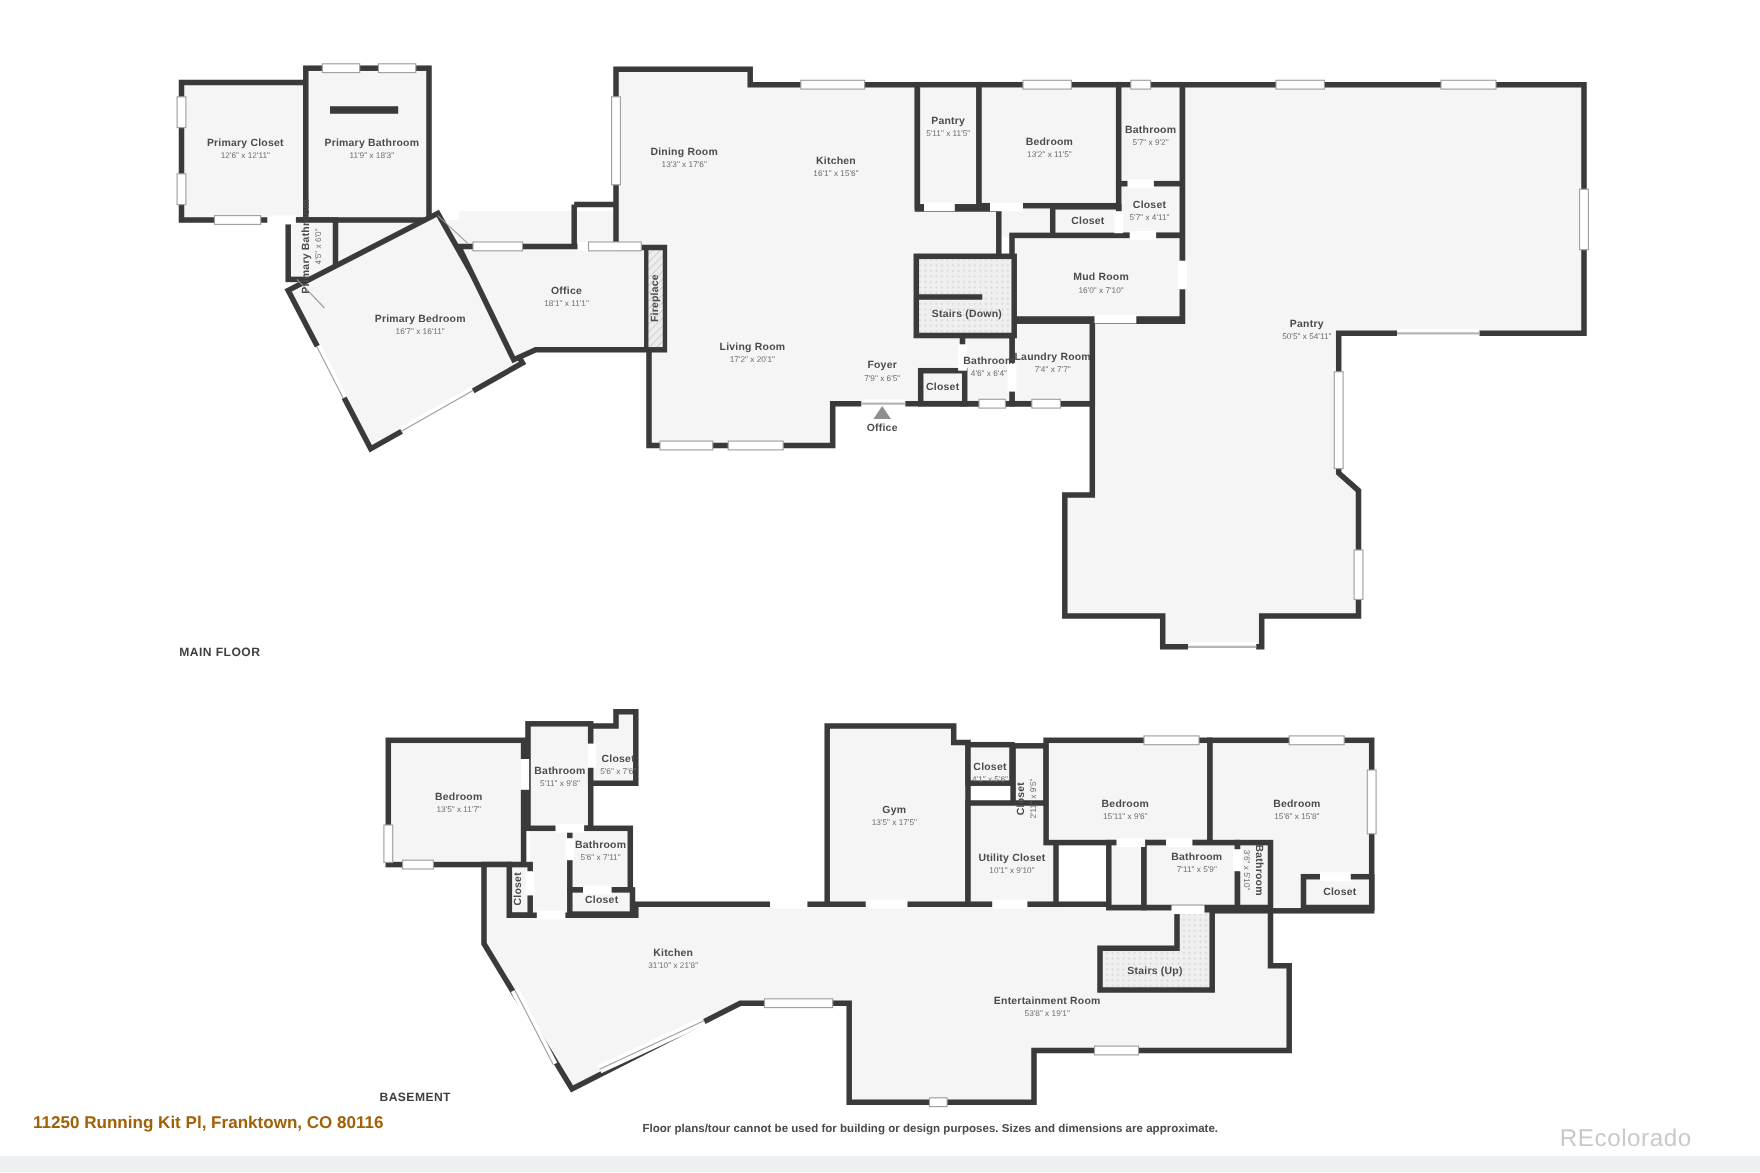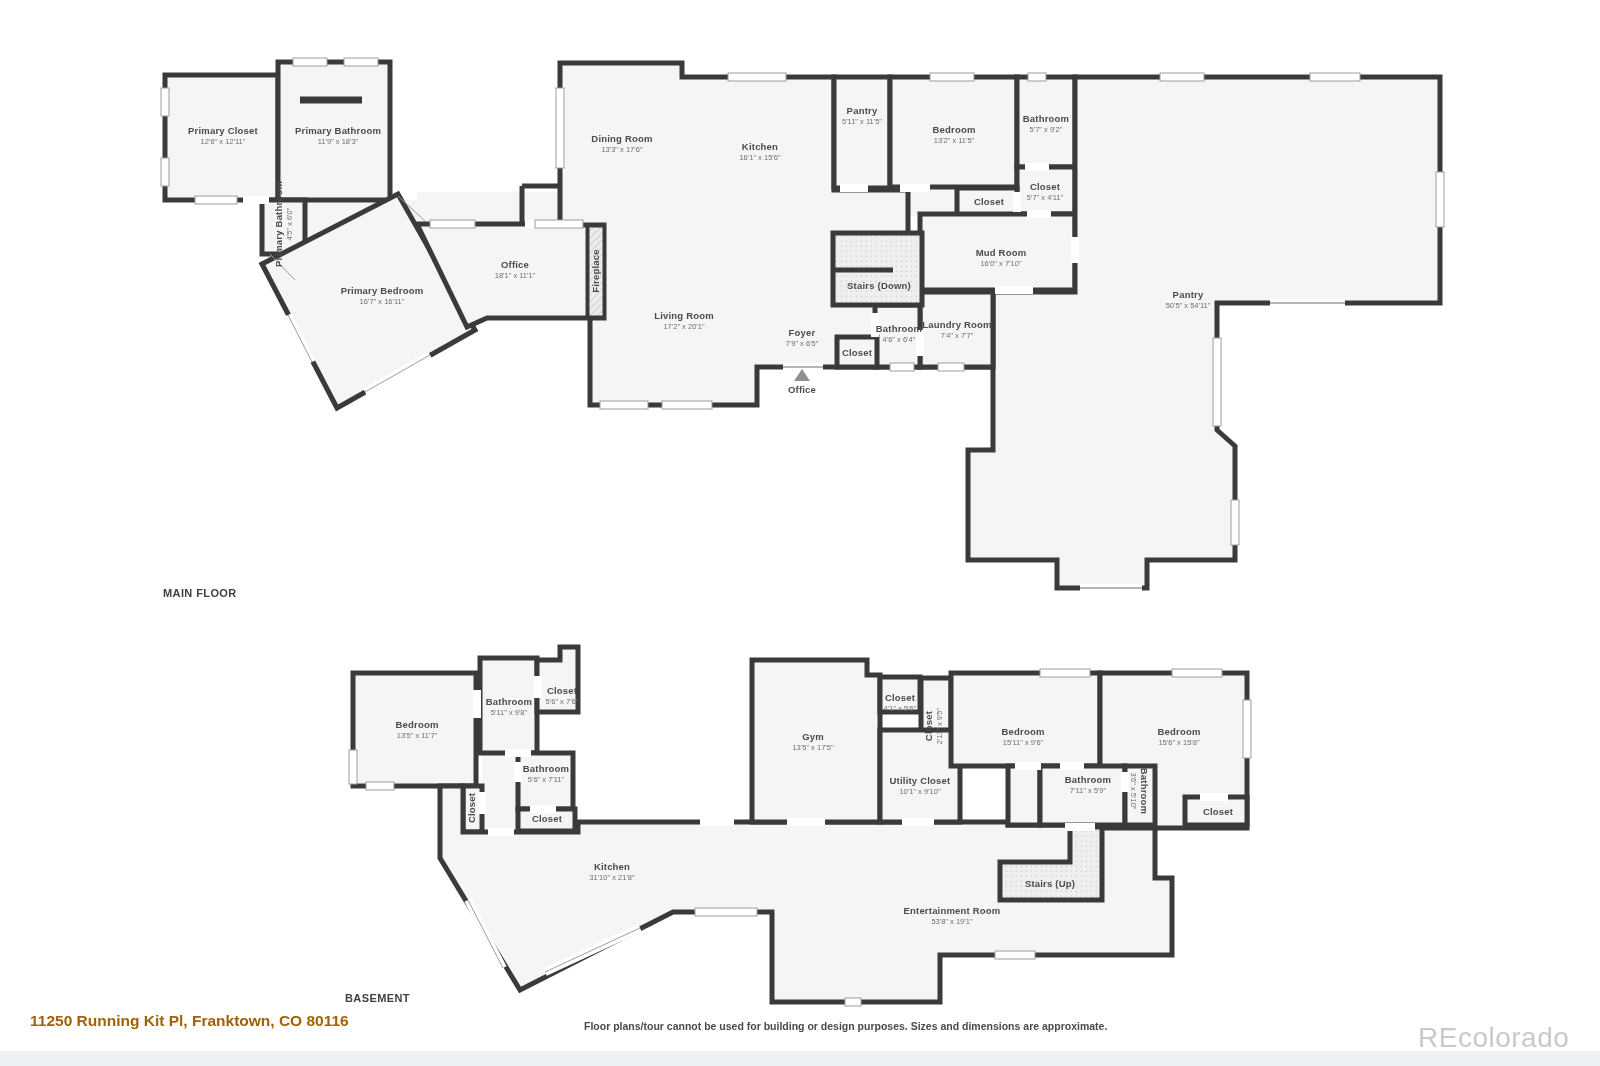--- a/index.html
+++ b/index.html
@@ -9,21 +9,21 @@
   .rl{position:absolute;transform:translate(-50%,-50%);text-align:center;color:#4b4b4b;
       line-height:1.3;white-space:nowrap;z-index:5;}
   .rl .nm{display:block;font-size:9.5px;font-weight:700;letter-spacing:.2px;}
   .rl .dm{display:block;font-size:7.5px;font-weight:400;color:#6e6e6e;}
   .rl.v{transform:translate(-50%,-50%) rotate(-90deg);}
   .rl.v90{transform:translate(-50%,-50%) rotate(90deg);}
   .floor-title{position:absolute;transform:translate(0,-50%);font-size:11px;font-weight:700;
       color:#3f3f3f;letter-spacing:.4px;z-index:5;}
   .addr{position:absolute;left:30px;top:1012px;font-size:15.5px;font-weight:700;color:#a16207;z-index:6;}
   .disc{position:absolute;left:540px;top:1020px;font-size:10.5px;font-weight:700;color:#4a4a4a;z-index:6;margin-left:44px;}
-  .wm{position:absolute;left:1418px;top:1022px;font-size:28px;font-weight:400;color:#c9c9c9;
+  .wm{position:absolute;left:1418px;top:1022px;font-size:22px;font-weight:400;color:#c9c9c9;
       letter-spacing:.5px;z-index:6;}
   .footer-strip{position:absolute;left:0;top:1051px;width:1600px;height:15px;background:#edf0f2;z-index:1;}
 </style>
 </head>
 <body>
 
 <div id="plan">
 
 <svg id="fp-svg" width="1600" height="1066" viewBox="0 0 1600 1066">
   <defs>

